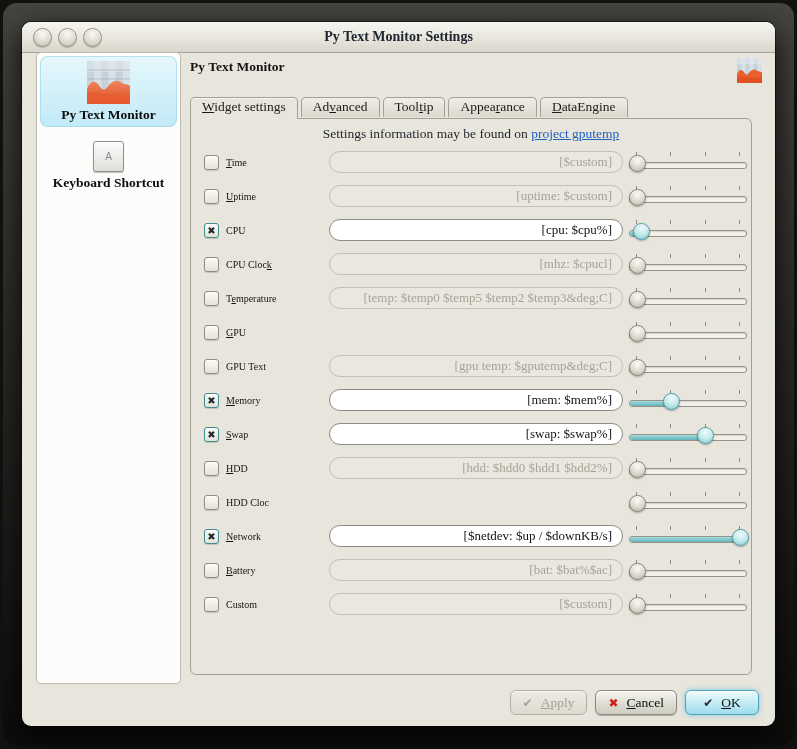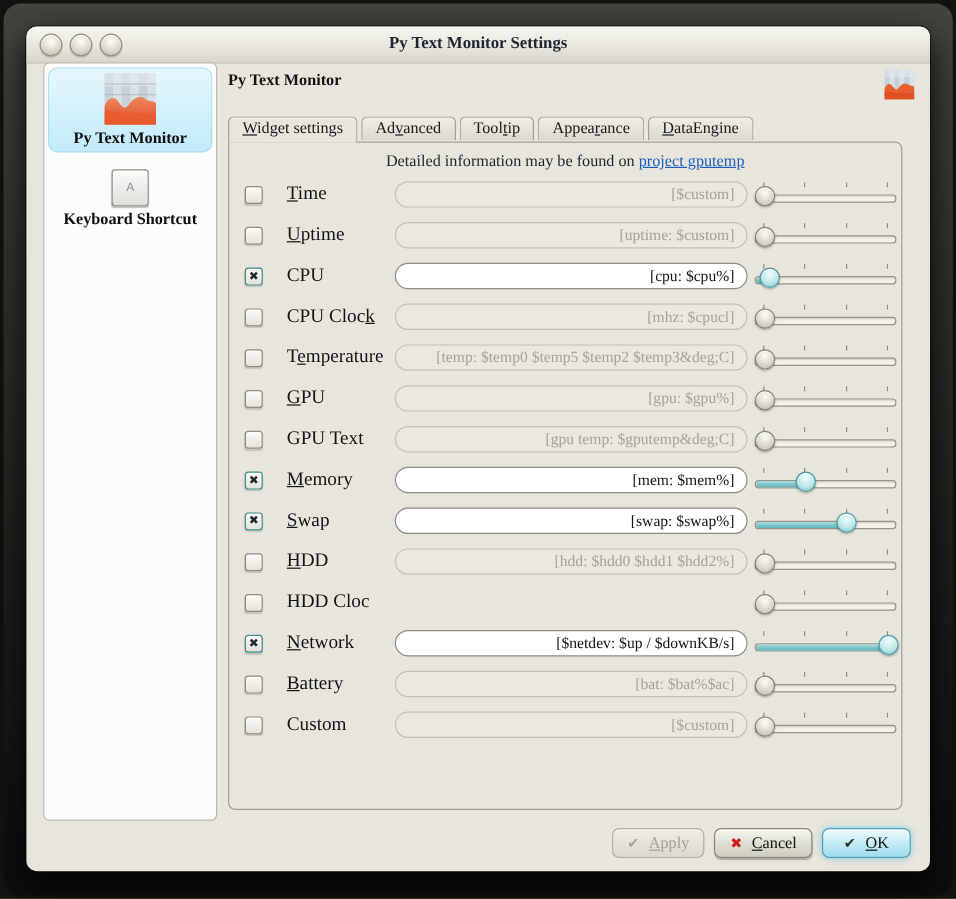--- a/index.html
+++ b/index.html
@@ -87,21 +87,21 @@
     border:1px solid #8f8d81;border-radius:3px;box-sizing:content-box;
     background:linear-gradient(#fbfaf6,#e4e2d8);
     box-shadow:inset 0 1px 1px rgba(255,255,255,.9),0 1px 1px rgba(0,0,0,.15);
     display:flex;align-items:center;justify-content:center;cursor:default;
   }
   .cb.checked{border-color:#3d8d91;}
   .cb .mark{
     font-family:"DejaVu Sans",sans-serif;font-size:10px;font-weight:bold;
     color:#1f2b2b;line-height:13px;
   }
-  .row-label{margin-left:20px;font-size:16px;color:#141414;white-space:nowrap;}
+  .row-label{margin-left:7px;font-size:10px;color:#141414;white-space:nowrap;}
   .row-input{
     position:absolute;left:138px;top:50%;transform:translateY(-50%);
     width:294px;height:22px;box-sizing:border-box;border-radius:11px;
     border:1px solid #8e8c80;background:#fff;
     text-align:right;padding:0 10px;
     font-family:"Liberation Serif","DejaVu Serif",serif;font-size:13px;color:#141414;
   }
   .row-input:disabled{
     background:#e9e7de;border-color:#c3c1b5;color:#a6a499;
   }
@@ -224,21 +224,21 @@
       <div class="tab">
     <span>Appea<span class="mn">r</span>ance</span>
   </div>
       <div class="tab">
     <span><span class="mn">D</span>ataEngine</span>
   </div>
     </div>
 
   <div class="pane">
     <div class="info">
-      <span>Detailed information may be found on </span><a>project gputemp</a>
+      <span>Settings information may be found on </span><a>project gputemp</a>
     </div>
     <div class="rows">
         <div class="row">
     <span class="cb">
       <span class="mark"></span>
     </span>
     <span class="row-label"><span class="mn">T</span>ime</span>
     <input class="row-input" value="[$custom]" disabled="" style="">
     <div class="slider off">
       <span class="tick t0"></span>
@@ -317,21 +317,20 @@
         
       </div>
       <div class="handle" style="left: calc(0% + 0px);"></div>
     </div>
   </div>
         <div class="row">
     <span class="cb">
       <span class="mark"></span>
     </span>
     <span class="row-label"><span class="mn">G</span>PU</span>
-    <input class="row-input" value="[gpu: $gpu%]" disabled="" style="">
     <div class="slider off">
       <span class="tick t0"></span>
       <span class="tick t1"></span>
       <span class="tick t2"></span>
       <span class="tick t3"></span>
       <div class="track">
         
       </div>
       <div class="handle" style="left: calc(0% + 0px);"></div>
     </div>

